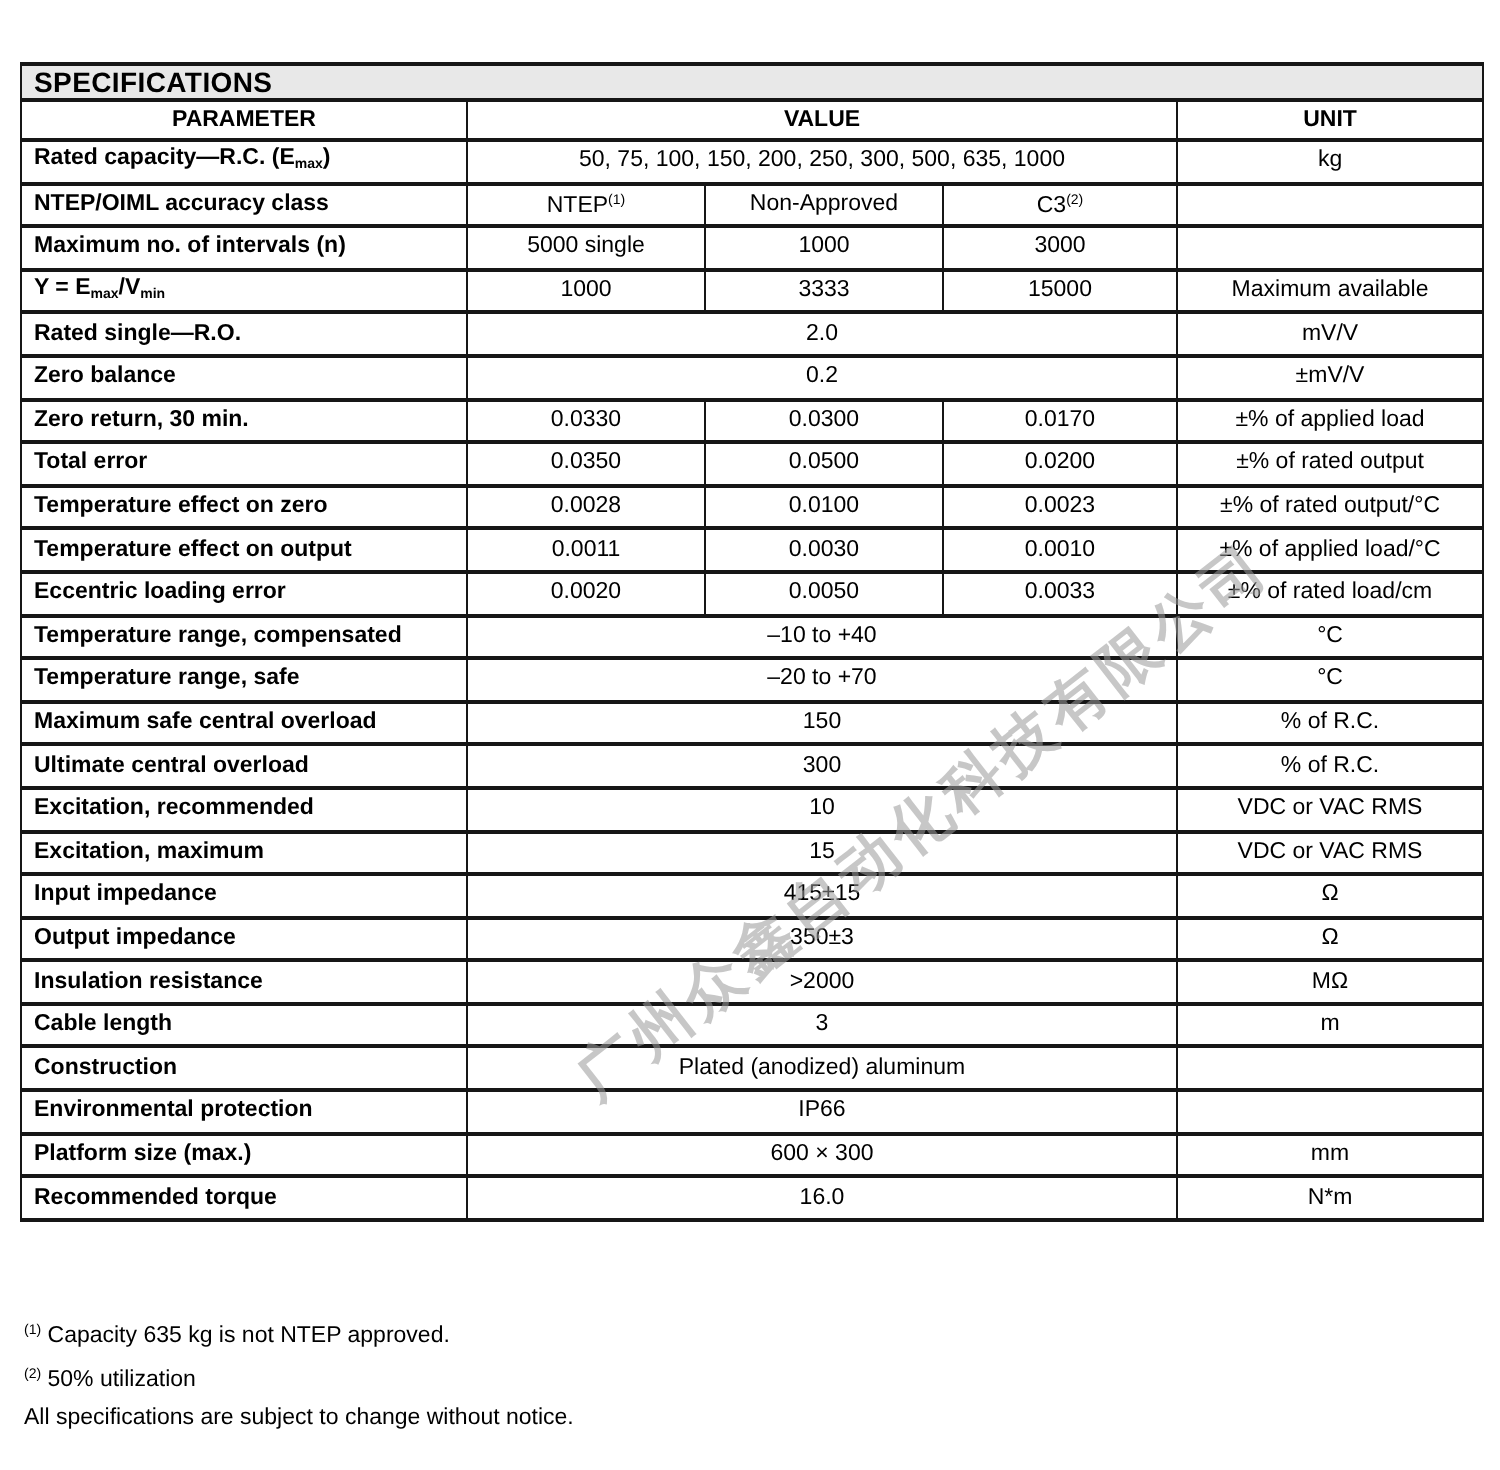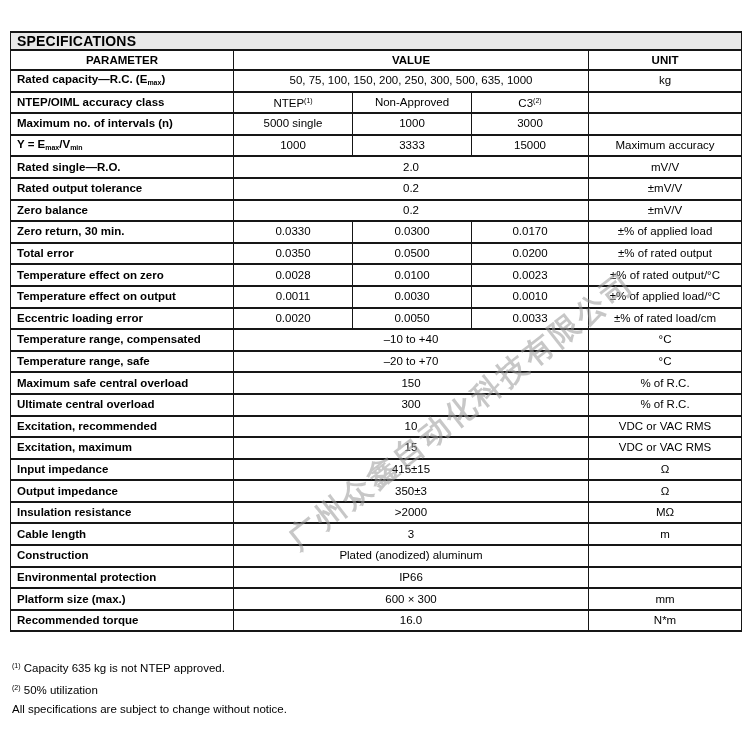--- a/index.html
+++ b/index.html
@@ -140,31 +140,26 @@
           <td class="value-cell">5000 single</td>
           <td class="value-cell">1000</td>
           <td class="value-cell">3000</td>
           <td class="unit-cell"></td>
         </tr>
         <tr class="data-row">
           <td class="param-cell"><span>Y = E</span><sub>max</sub><span>/V</span><sub>min</sub></td>
           <td class="value-cell">1000</td>
           <td class="value-cell">3333</td>
           <td class="value-cell">15000</td>
-          <td class="unit-cell">Maximum accuracy</td>
+          <td class="unit-cell">Maximum available</td>
         </tr>
         <tr class="data-row">
           <td class="param-cell">Rated single—R.O.</td>
           <td class="value-cell" colspan="3">2.0</td>
           <td class="unit-cell">mV/V</td>
-        </tr>
-        <tr class="data-row">
-          <td class="param-cell">Rated output tolerance</td>
-          <td class="value-cell" colspan="3">0.2</td>
-          <td class="unit-cell">±mV/V</td>
         </tr>
         <tr class="data-row">
           <td class="param-cell">Zero balance</td>
           <td class="value-cell" colspan="3">0.2</td>
           <td class="unit-cell">±mV/V</td>
         </tr>
         <tr class="data-row">
           <td class="param-cell">Zero return, 30 min.</td>
           <td class="value-cell">0.0330</td>
           <td class="value-cell">0.0300</td>

